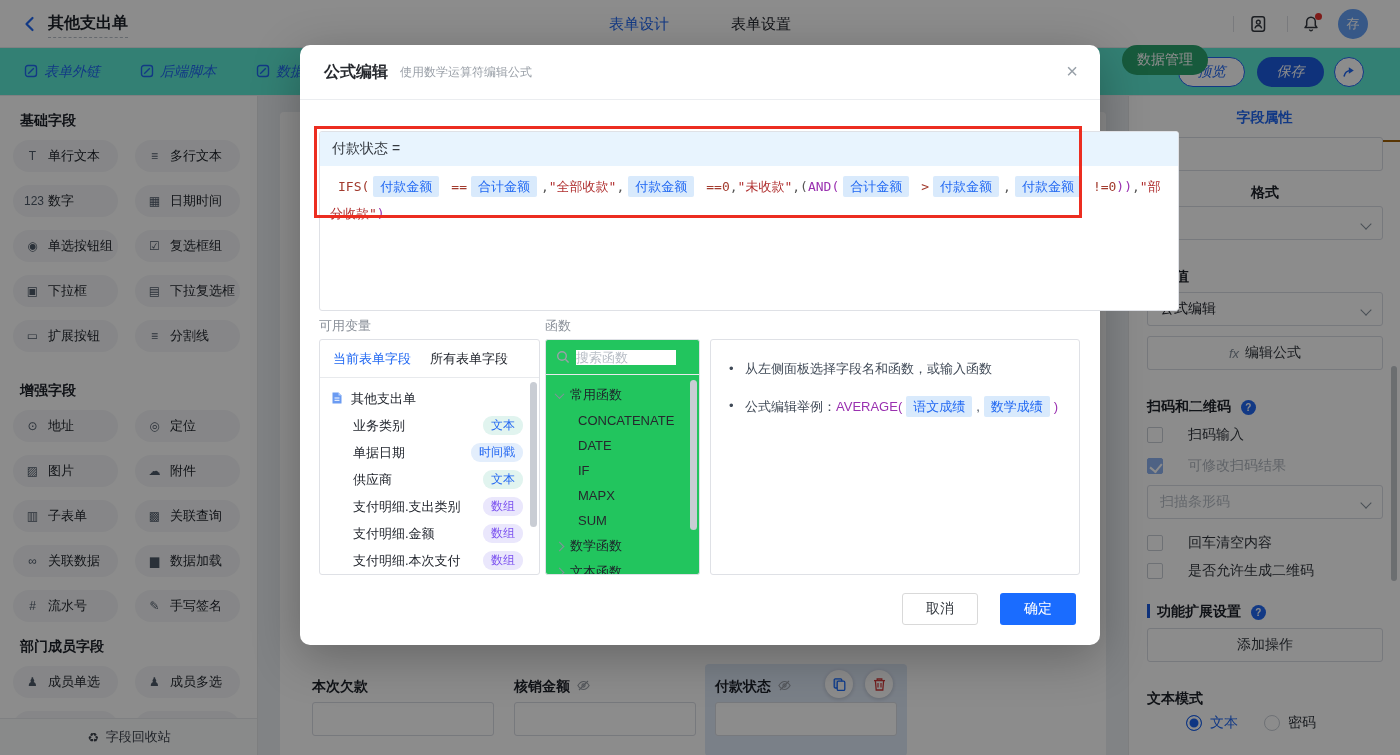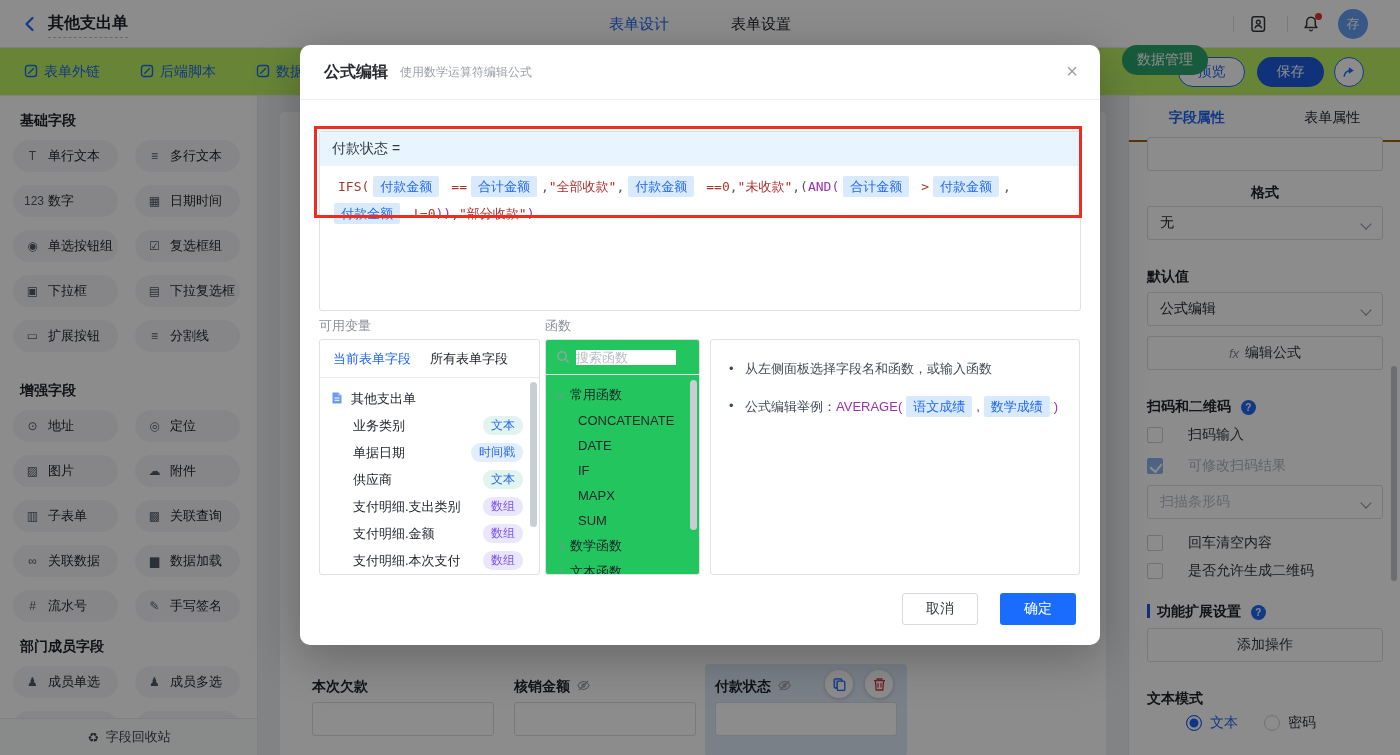--- a/index.html
+++ b/index.html
@@ -15,21 +15,21 @@
   .tb-title { position:absolute; left:48px; top:13px; font-size:16px; font-weight:700; color:#1d2129; border-bottom:1px dashed #b9bfc9; padding-bottom:3px; }
   .tb-tabs { position:absolute; left:0; top:0; width:100%; height:48px; display:flex; justify-content:center; align-items:center; gap:62px; }
   .tb-tab { font-size:15px; color:#1d2129; cursor:pointer; }
   .tb-tab.active { color:#2168f2; }
   .btn-green { position:absolute; right:192px; top:9px; width:86px; height:30px; border-radius:15px; background:#2ba46e; color:#fff; font-size:14px; display:flex; align-items:center; justify-content:center; cursor:pointer;margin-top:36px; }
   .tb-divider { position:absolute; top:16px; width:1px; height:16px; background:#dcdfe3; }
   .tb-icon { position:absolute; top:15px; width:18px; height:18px; cursor:pointer; }
   .bell-dot { position:absolute; right:-2px; top:-2px; width:7px; height:7px; border-radius:50%; background:#e5322e; }
   .avatar { position:absolute; right:32px; top:9px; width:30px; height:30px; border-radius:50%; background:#64a0f6; color:#fff; font-size:13px; display:flex; align-items:center; justify-content:center; }
   
-  .toolbar { position:absolute; left:0; top:48px; width:100%; height:48px; background:#bef264; border-bottom:1px solid #e8eaed; }
+  .toolbar { position:absolute; left:0; top:48px; width:100%; height:48px; background:#5eead4; border-bottom:1px solid #e8eaed;font-style:italic; }
   .tool-links { position:absolute; left:24px; top:0; height:48px; display:flex; align-items:center; gap:40px; }
   .tool-link { display:flex; align-items:center; gap:6px; color:#2168f2; font-size:14px; cursor:pointer; white-space:nowrap; }
   .btn-preview { position:absolute; right:155px; top:9px; width:67px; height:30px; border-radius:16px; border:1px solid #2168f2; color:#2168f2; background:#fff; font-size:14px; display:flex; align-items:center; justify-content:center; cursor:pointer; }
   .btn-save { position:absolute; right:76px; top:9px; width:67px; height:30px; border-radius:16px; background:#1c5ce0; color:#fff; font-size:14px; display:flex; align-items:center; justify-content:center; cursor:pointer; }
   .btn-share { position:absolute; right:36px; top:9px; width:30px; height:30px; border-radius:50%; border:1px solid #2168f2; background:#fff; display:flex; align-items:center; justify-content:center; cursor:pointer; }
   
   .sidebar { position:absolute; left:0; top:96px; width:258px; height:659px; background:#fff; border-right:1px solid #e3e5e8; overflow:hidden; }
   .sb-sec-title { position:absolute; left:20px; font-size:14px; font-weight:700; color:#1d2129; }
   .sb-grid { position:absolute; left:13px; display:grid; grid-template-columns:105px 105px; column-gap:17px; row-gap:13px; }
   .sb-pill { width:105px; height:32px; background:#f4f5f7; border-radius:16px; display:flex; align-items:center; gap:7px; padding-left:11px; font-size:13px; color:#1d2129; cursor:pointer; white-space:nowrap; }
@@ -67,21 +67,21 @@
   .radio { width:16px; height:16px; border-radius:50%; border:1px solid #c9ced6; background:#fff; flex:none; }
   .radio.sel { border:1px solid #1c63ee; background:#1c63ee; box-shadow:inset 0 0 0 2.5px #fff, inset 0 0 0 8px #1c63ee; }
   .rp-scroll { position:absolute; right:3px; top:270px; width:6px; height:215px; border-radius:3px; background:#c4c8cd; }
   
   .overlay { position:absolute; inset:0; background:rgba(0,0,0,0.45); z-index:40; }
   .modal { position:absolute; left:300px; top:45px; width:800px; height:600px; background:#fff; border-radius:10px; box-shadow:0 12px 48px rgba(0,0,0,.28); z-index:60; }
   .m-header { position:absolute; left:0; top:0; width:100%; height:55px; border-bottom:1px solid #ebedf0; display:flex; align-items:center; padding:0 24px; }
   .m-title { font-size:16px; font-weight:700; color:#26292e; }
   .m-subtitle { font-size:12px; color:#9aa0a8; margin-left:12px; }
   .m-close { position:absolute; right:22px; top:16px; font-size:20px; color:#98a0a8; cursor:pointer; line-height:1; font-weight:400; }
-  .formula-box { position:absolute; left:19px; top:86px; width:762px; height:180px; border:1px solid #dfe1e6; border-radius:3px; overflow:hidden; background:#fff; }
+  .formula-box { position:absolute; left:19px; top:86px; width:860px; height:180px; border:1px solid #dfe1e6; border-radius:3px; overflow:hidden; background:#fff; }
   .formula-band { height:34px; background:#e8f4fe; display:flex; align-items:center; padding:0 12px; font-size:14px; color:#33383f; }
   .formula-code { padding:7px 10px; font-family:"DejaVu Sans Mono",monospace; font-size:13px; line-height:27px; color:#555; }
   .t-red { color:#a23b2e;margin-left:8px; } .t-str { color:#b03030; } .t-purple { color:#9a31b0; } .t-plain { color:#555; }
   .t-field { display:inline-block; background:#d9eafc; color:#2168f2; border-radius:2px; padding:0 7px; margin:0 4px; font-family:"Liberation Sans","DejaVu Sans",sans-serif; font-size:13px; line-height:21px; }
   .red-annotation { position:absolute; left:14px; top:81px; width:768px; height:92px; border:3px solid #ec2d20; z-index:5; pointer-events:none; }
   .m-sec-label { position:absolute; top:272px; font-size:13px; color:#8a9099; }
   .vars-box { position:absolute; left:19px; top:294px; width:221px; height:236px; border:1px solid #dfe1e6; border-radius:3px; background:#fff; overflow:hidden; }
   .vars-tabs { height:38px; border-bottom:1px solid #e8eaed; display:flex; align-items:center; padding:0 13px; gap:19px; }
   .vars-tab { font-size:13px; color:#1d2129; cursor:pointer; }
   .vars-tab.active { color:#2168f2; }
@@ -342,21 +342,20 @@
             <path d="M3.4 3.8l.8 9.2h6.6l.8-9.2" stroke="#d23a3a" stroke-width="1.3" fill="none"></path>
             <path d="M6 6v4.6M9 6v4.6" stroke="#d23a3a" stroke-width="1.2"></path>
           </svg>
       </div>
     </div>
   </div>
 
   <div class="rpanel">
     <div class="rp-tabs" id="rp-tabs">
         <div class="rp-tab active">字段属性</div>
-        <div class="rp-tab">表单属性</div>
       </div>
     <div class="rp-row" style="top:41px;">
       <div class="rp-input"></div>
     </div>
     <div class="rp-row" style="top:88px;text-align:center;"><span class="rp-label">格式</span></div>
     <div class="rp-row" style="top:110px;">
       <div class="rp-select">
         <span>无</span>
         <span class="chev"></span>
       </div>

